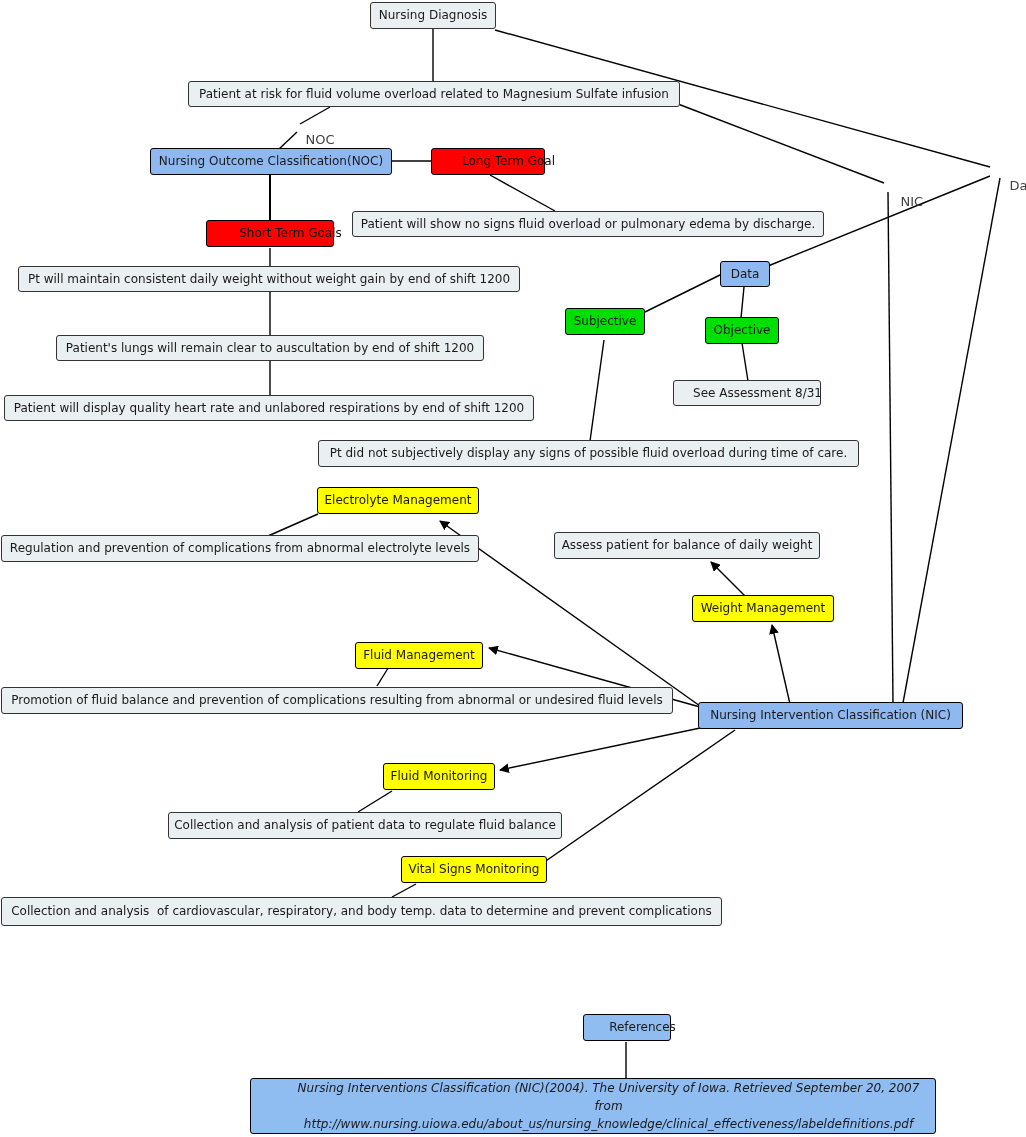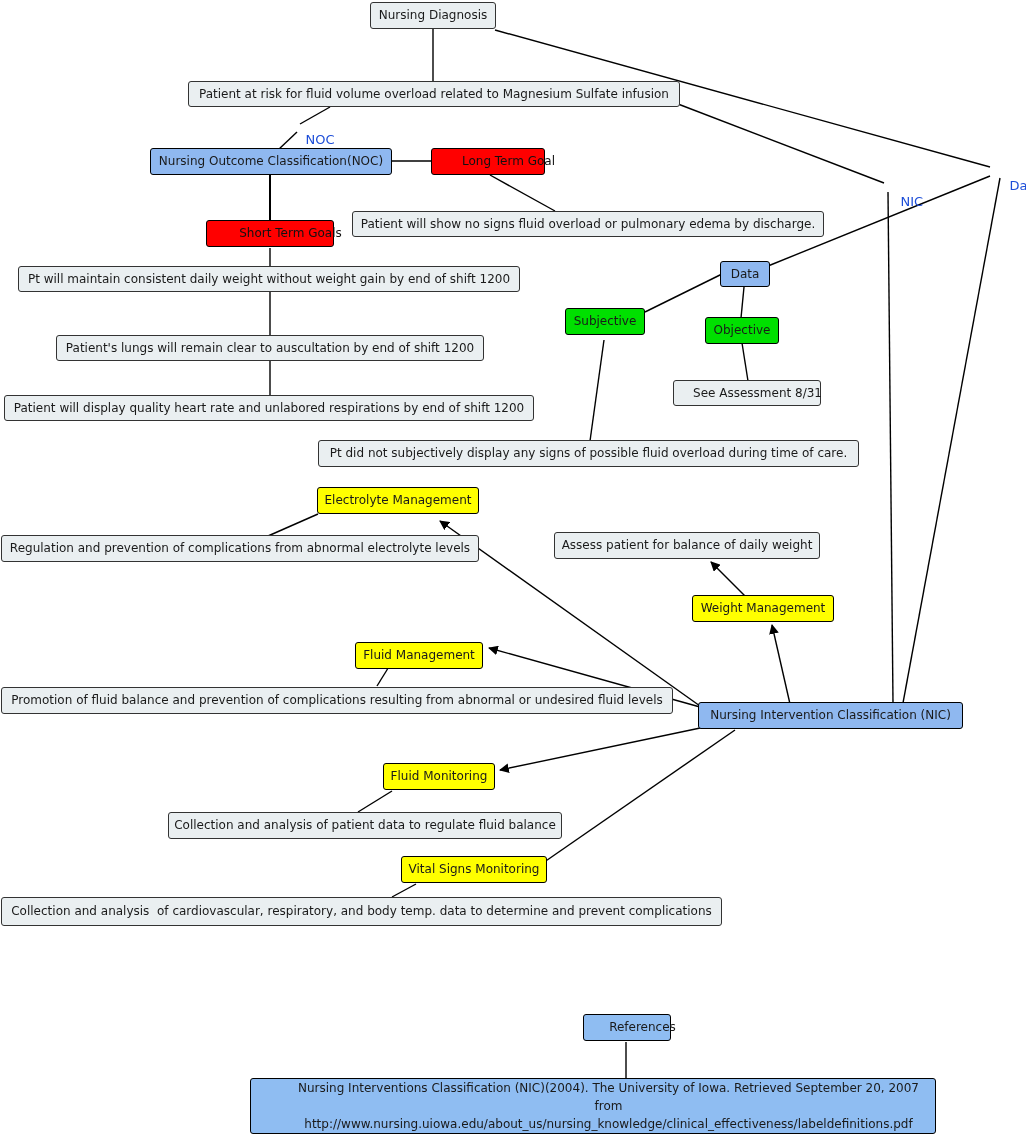--- a/index.html
+++ b/index.html
@@ -68,21 +68,21 @@
     background: #ffff00;
     border-color: #000000;
   }
   .node.wrap {
     white-space: normal;
   }
   .edge-label {
     position: absolute;
     font-size: 13px;
     line-height: 15px;
-    color: #1d4ed8;
+    color: #404040;
     background: transparent;
     z-index: 4;
     white-space: pre;
   }
 </style>
 </head>
 <body>
 
 <div id="canvas">
 
@@ -248,21 +248,21 @@
   </div>
 
   <div class="node pale" style="left:1px; top:897px; width:721px; height:29px;">
     <span>Collection and analysis  of cardiovascular, respiratory, and body temp. data to determine and prevent complications</span>
   </div>
 
   <div class="node blue-strong" style="left:583px; top:1014px; width:88px; height:27px;">
     <span>References</span>
   </div>
 
-  <div class="node blue-strong wrap" style="left:250px; top:1078px; width:686px; height:56px; line-height:18px;">
+  <div class="node blue-strong wrap" style="left:250px; top:1078px; width:686px; height:56px; line-height:18px;font-style:italic;">
     <span>Nursing Interventions Classification (NIC)(2004). The University of Iowa. Retrieved September 20, 2007 from http://www.nursing.uiowa.edu/about_us/nursing_knowledge/clinical_effectiveness/labeldefinitions.pdf</span>
   </div>
 
   <div class="edge-label" style="left:289px; top:117px;">
     <span>NOC</span>
   </div>
 
   <div class="edge-label" style="left:884px; top:179px;">
     <span>NIC</span>
   </div>

